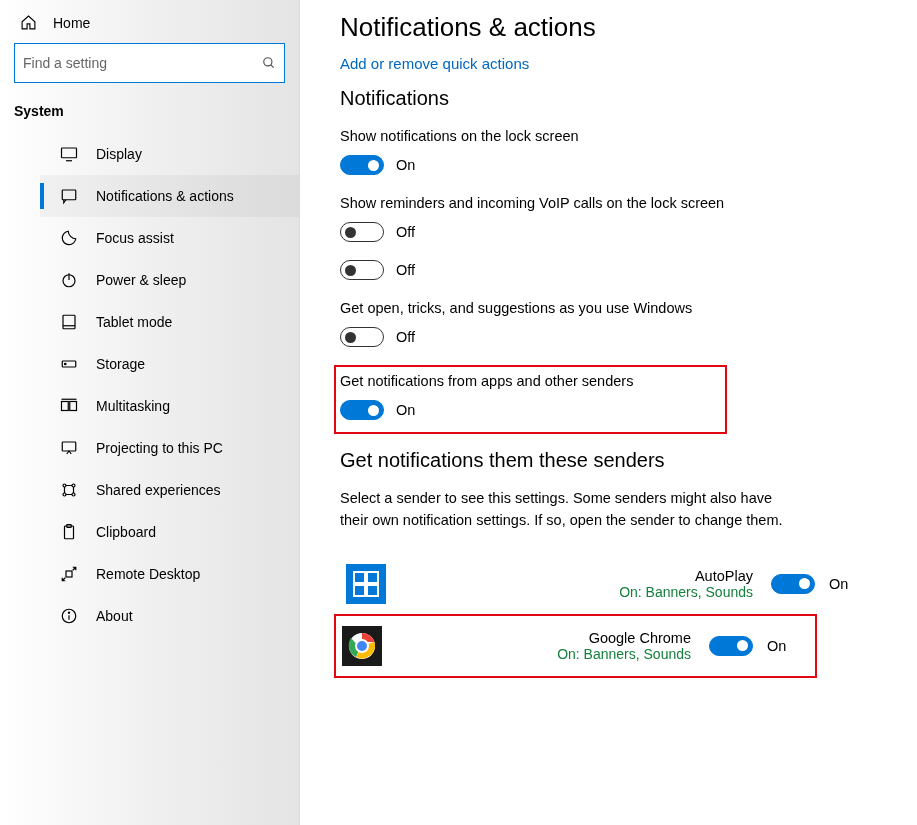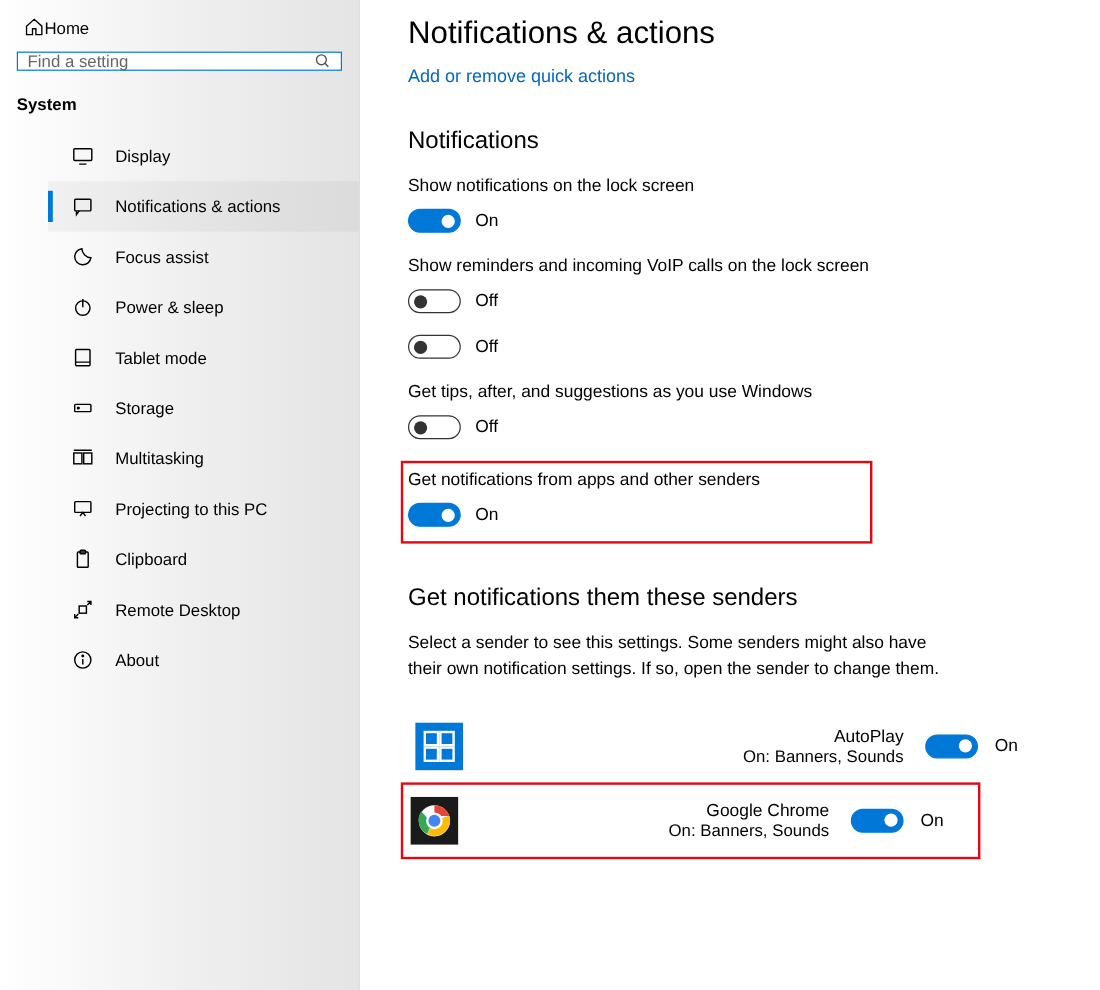--- a/index.html
+++ b/index.html
@@ -18,26 +18,27 @@
       width: 300px;
       background: linear-gradient(to right, #fff 0%, #f0f0f0 50%, #e4e4e4 100%);
       padding-top: 8px;
       border-right: 1px solid #ddd;
       flex-shrink: 0;
     }
     .home-row {
       display: flex;
       align-items: center;
       padding: 6px 20px 12px 20px;
+      gap: 16px;
     }
     .home-row .label { font-size: 14px; }
     .search-wrap { padding: 0 14px 14px 14px; }
     .search-box {
       width: 100%;
-      height: 16px;
+      height: 40px;
       border: 1px solid #0078d7;
       background: #fff;
       display: flex;
       align-items: center;
       padding: 4px 8px;
     }
     .search-box input {
       border: none;
       outline: none;
       flex: 1;
@@ -73,21 +74,21 @@
     .nav .icon { width: 18px; display: flex; align-items: center; justify-content: center; }
     .nav .label { font-size: 14px; }
     
     .main {
       flex: 1;
       padding: 12px 40px 20px 40px;
       overflow-y: auto;
     }
     .page-title { font-size: 26px; font-weight: 400; margin-bottom: 12px; }
     .link { color: #0067c0; font-size: 15px; cursor: pointer; }
-    .section-title { font-size: 20px; font-weight: 400; margin-top: 34px; margin-bottom: 16px; }
+    .section-title { font-size: 20px; font-weight: 400; margin-top: 15px; margin-bottom: 16px; }
     .setting { margin-bottom: 18px; }
     .setting-label { font-size: 14.5px; margin-bottom: 8px; line-height: 1.45; max-width: 430px; }
     .toggle-row { display: flex; align-items: center; gap: 12px; }
     .toggle {
       width: 44px; height: 20px; border-radius: 10px;
       position: relative; border: 1px solid #333; background: #fff;
       flex-shrink: 0;
     }
     .toggle .knob {
       position: absolute; width: 11px; height: 11px; border-radius: 50%;
@@ -107,21 +108,21 @@
       display: flex; align-items: center; gap: 18px;
       padding: 10px 6px;
       text-align: right;
     }
     .sender-icon {
       width: 40px; height: 40px; flex-shrink: 0;
       display: flex; align-items: center; justify-content: center;
     }
     .sender-text { flex: 1; }
     .sender-name { font-size: 14.5px; }
-    .sender-sub { font-size: 14px; color: #000000; }
+    .sender-sub { font-size: 14px; color: #15803d; }
     .sender-toggle-wrap { display: flex; align-items: center; gap: 14px; width: 100px; }
     .sender-highlight {
       border: 2px solid #e30613;
       margin-left: -6px; margin-right: 60px;
     }
     svg { display: block; }
   </style>
 </head>
 <body>
 
@@ -218,20 +219,32 @@
           <svg width="18" height="18" viewBox="0 0 24 24" fill="none" stroke="#000" stroke-width="1.6">
             <rect x="3" y="4" width="18" height="12" rx="1"></rect>
             <path d="M9 20l3-4 3 4"></path>
           </svg>
         </span>
       <span class="label">Projecting to this PC</span>
     </li>
     <li>
       <span class="icon">
           <svg width="18" height="18" viewBox="0 0 24 24" fill="none" stroke="#000" stroke-width="1.6">
+            <circle cx="6" cy="6" r="2"></circle>
+            <circle cx="18" cy="6" r="2"></circle>
+            <circle cx="6" cy="18" r="2"></circle>
+            <circle cx="18" cy="18" r="2"></circle>
+            <path d="M8 6h8M6 8v8M18 8v8M8 18h8"></path>
+          </svg>
+        </span>
+      <span class="label">Shared experiences</span>
+    </li>
+    <li>
+      <span class="icon">
+          <svg width="18" height="18" viewBox="0 0 24 24" fill="none" stroke="#000" stroke-width="1.6">
             <rect x="6" y="4" width="12" height="17" rx="1"></rect>
             <rect x="9" y="2" width="6" height="4" rx="1"></rect>
           </svg>
         </span>
       <span class="label">Clipboard</span>
     </li>
     <li>
       <span class="icon">
           <svg width="18" height="18" viewBox="0 0 24 24" fill="none" stroke="#000" stroke-width="1.6">
             <path d="M7 17l-4 4M3 17v4h4"></path>
@@ -283,21 +296,21 @@
   <div class="setting">
     <div class="toggle-row">
       <div class="toggle">
           <div class="knob"></div>
         </div>
       <span class="toggle-state">Off</span>
     </div>
   </div>
 
   <div class="setting">
-    <div class="setting-label">Get tips, after, and suggestions as you use Windows</div>
+    <div class="setting-label">Get open, tricks, and suggestions as you use Windows</div>
     <div class="toggle-row">
       <div class="toggle">
           <div class="knob"></div>
         </div>
       <span class="toggle-state">Off</span>
     </div>
   </div>
 
   <div class="highlight-box">
     <div class="setting" style="margin-bottom:4px;">

